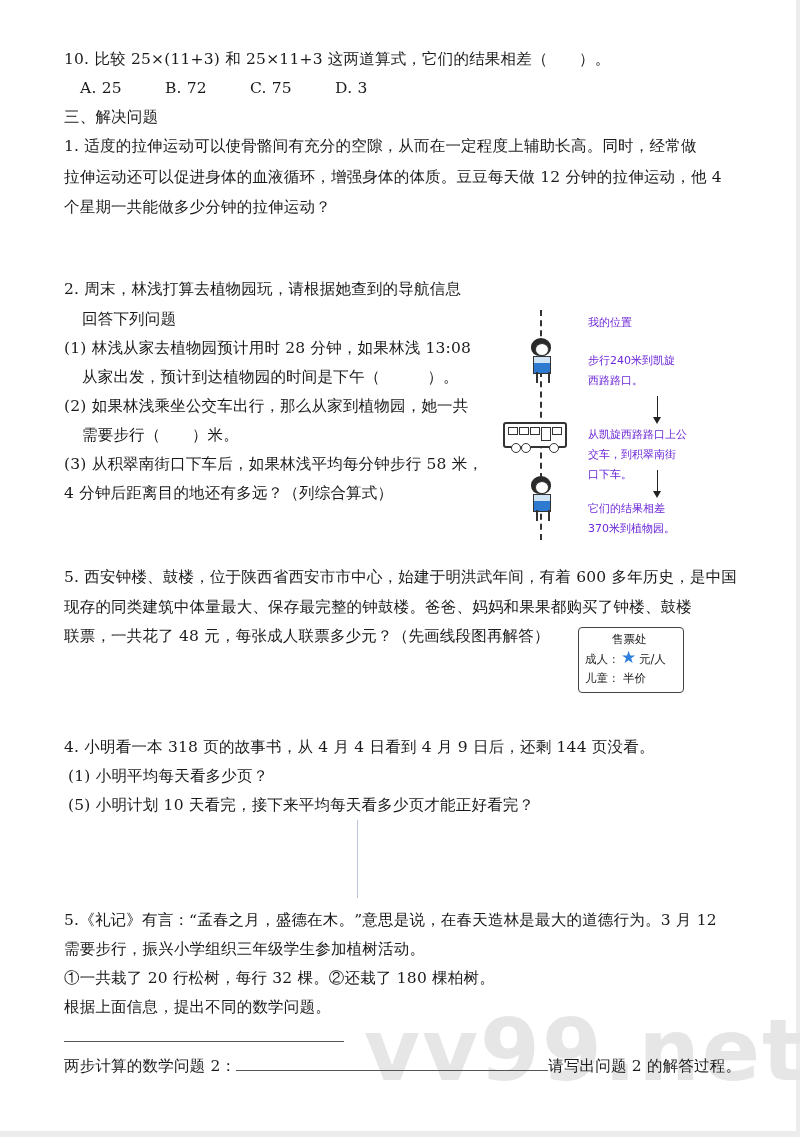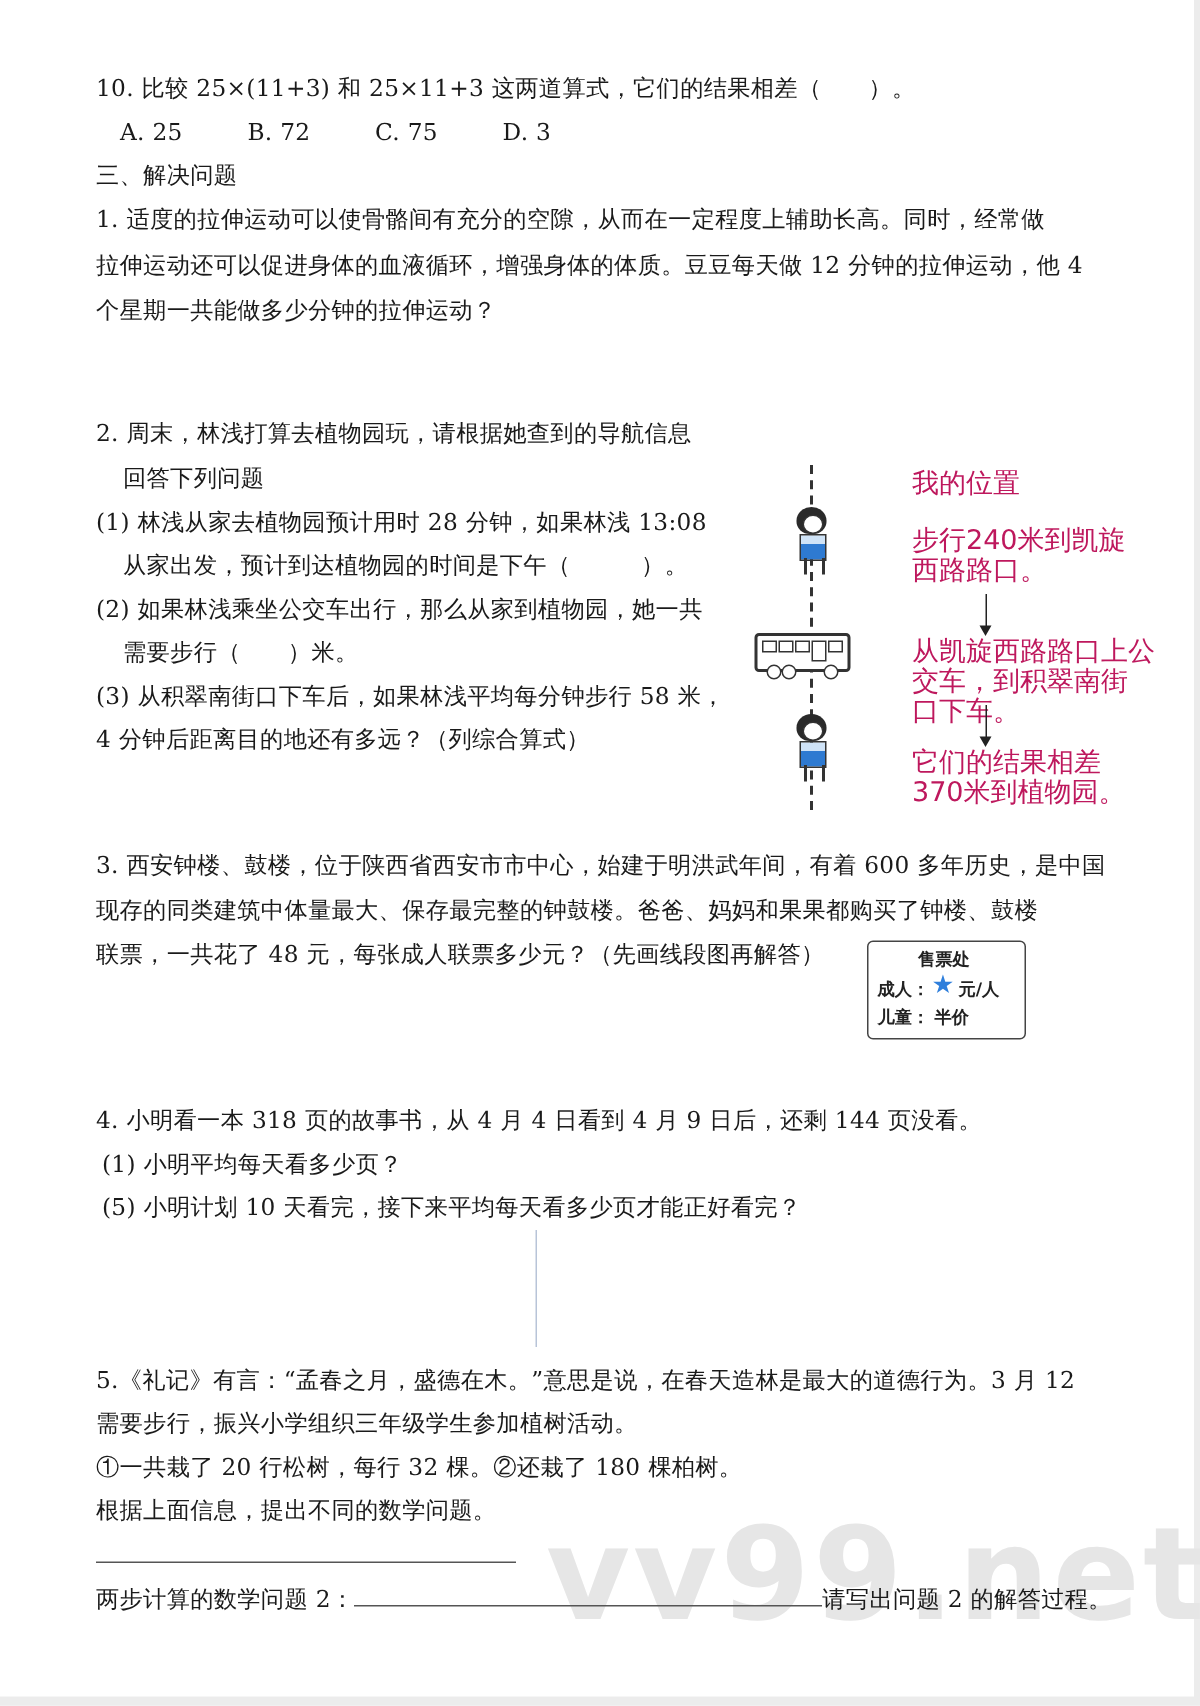--- a/index.html
+++ b/index.html
@@ -14,25 +14,25 @@
   .diagram { position:absolute; left:495px; top:310px; width:230px; height:230px; }
   .dash { position:absolute; left:45px; top:0; width:0; height:230px; border-left:2px dashed #333; }
   .girl { position:absolute; left:33px; width:26px; height:46px; }
   .girl .head { position:absolute; left:3px; top:0; width:20px; height:18px; border-radius:50% 50% 45% 45%; background:#2a2a2a; }
   .girl .face { position:absolute; left:7px; top:5px; width:12px; height:11px; border-radius:50%; background:#fff; border:1px solid #333; }
   .girl .body { position:absolute; left:5px; top:18px; width:16px; height:16px; background:linear-gradient(#cfe3f7 35%, #2e7ad1 35%); border:1px solid #333; }
   .girl .legs { position:absolute; left:8px; top:34px; width:10px; height:11px; border-left:2px solid #333; border-right:2px solid #333; }
   .bus { position:absolute; left:8px; top:112px; width:60px; height:22px; border:2px solid #333; border-radius:3px; background:#fff; }
   .bus .win { position:absolute; top:3px; width:8px; height:6px; border:1.5px solid #333; }
   .bus .wheel { position:absolute; bottom:-7px; width:8px; height:8px; border:1.5px solid #333; border-radius:50%; background:#fff; }
-  .dtext { position:absolute; font-family:"DejaVu Sans", sans-serif; font-size:18px; line-height:21px; color:#be185d; white-space:nowrap;margin-left:20px; }
+  .dtext { position:absolute; font-family:"DejaVu Sans", sans-serif; font-size:11px; line-height:21px; color:#6d28d9; white-space:nowrap; }
   .arrow { position:absolute; width:0; border-left:1.5px solid #222; }
   .arrow::after { content:""; position:absolute; left:-5px; bottom:-2px; border-left:4px solid transparent; border-right:4px solid transparent; border-top:7px solid #222; }
   
-  .ticket { position:absolute; left:578px; top:627px; width:104px; height:64px; border:1.5px solid #444; border-radius:4px; background:#fff; font-family:"DejaVu Sans", sans-serif; font-size:11.5px; color:#222;font-weight:bold; }
+  .ticket { position:absolute; left:578px; top:627px; width:104px; height:64px; border:1.5px solid #444; border-radius:4px; background:#fff; font-family:"DejaVu Sans", sans-serif; font-size:11.5px; color:#222; }
   .ticket div { position:absolute; white-space:nowrap; }
   .star { color:#2f7fdc; font-size:17px; }
   .vline { position:absolute; left:357px; top:820px; width:1px; height:78px; background:#b8c4d8; }
 </style>
 </head>
 <body>
 
 <div class="page">
   <div class="watermark">vv99.net</div>
 
@@ -91,21 +91,21 @@
       <div class="dtext" style="left:93px; top:60px">西路路口。</div>
       <div class="arrow" style="left:162px; top:86px; height:26px"></div>
       <div class="dtext" style="left:93px; top:114px">从凯旋西路路口上公</div>
       <div class="dtext" style="left:93px; top:134px">交车，到积翠南街</div>
       <div class="dtext" style="left:93px; top:154px">口下车。</div>
       <div class="arrow" style="left:162px; top:160px; height:26px"></div>
       <div class="dtext" style="left:93px; top:188px">它们的结果相差</div>
       <div class="dtext" style="left:93px; top:208px">370米到植物园。</div>
     </div>
 
-    <div class="line" style="top:566px">3. 西安钟楼、鼓楼，位于陕西省西安市市中心，始建于明洪武年间，有着 600 多年历史，是中国</div>
+    <div class="line" style="top:566px">5. 西安钟楼、鼓楼，位于陕西省西安市市中心，始建于明洪武年间，有着 600 多年历史，是中国</div>
     <div class="line" style="top:596px">现存的同类建筑中体量最大、保存最完整的钟鼓楼。爸爸、妈妈和果果都购买了钟楼、鼓楼</div>
     <div class="line" style="top:625px">联票，一共花了 48 元，每张成人联票多少元？（先画线段图再解答）</div>
 
     <div class="ticket">
       <div style="left:33px; top:4px">售票处</div>
       <div style="left:6px; top:24px">成人：</div>
       <div class="star" style="left:42px; top:19px">★</div>
       <div style="left:60px; top:24px">元/人</div>
       <div style="left:6px; top:43px">儿童：</div>
       <div style="left:44px; top:43px">半价</div>

